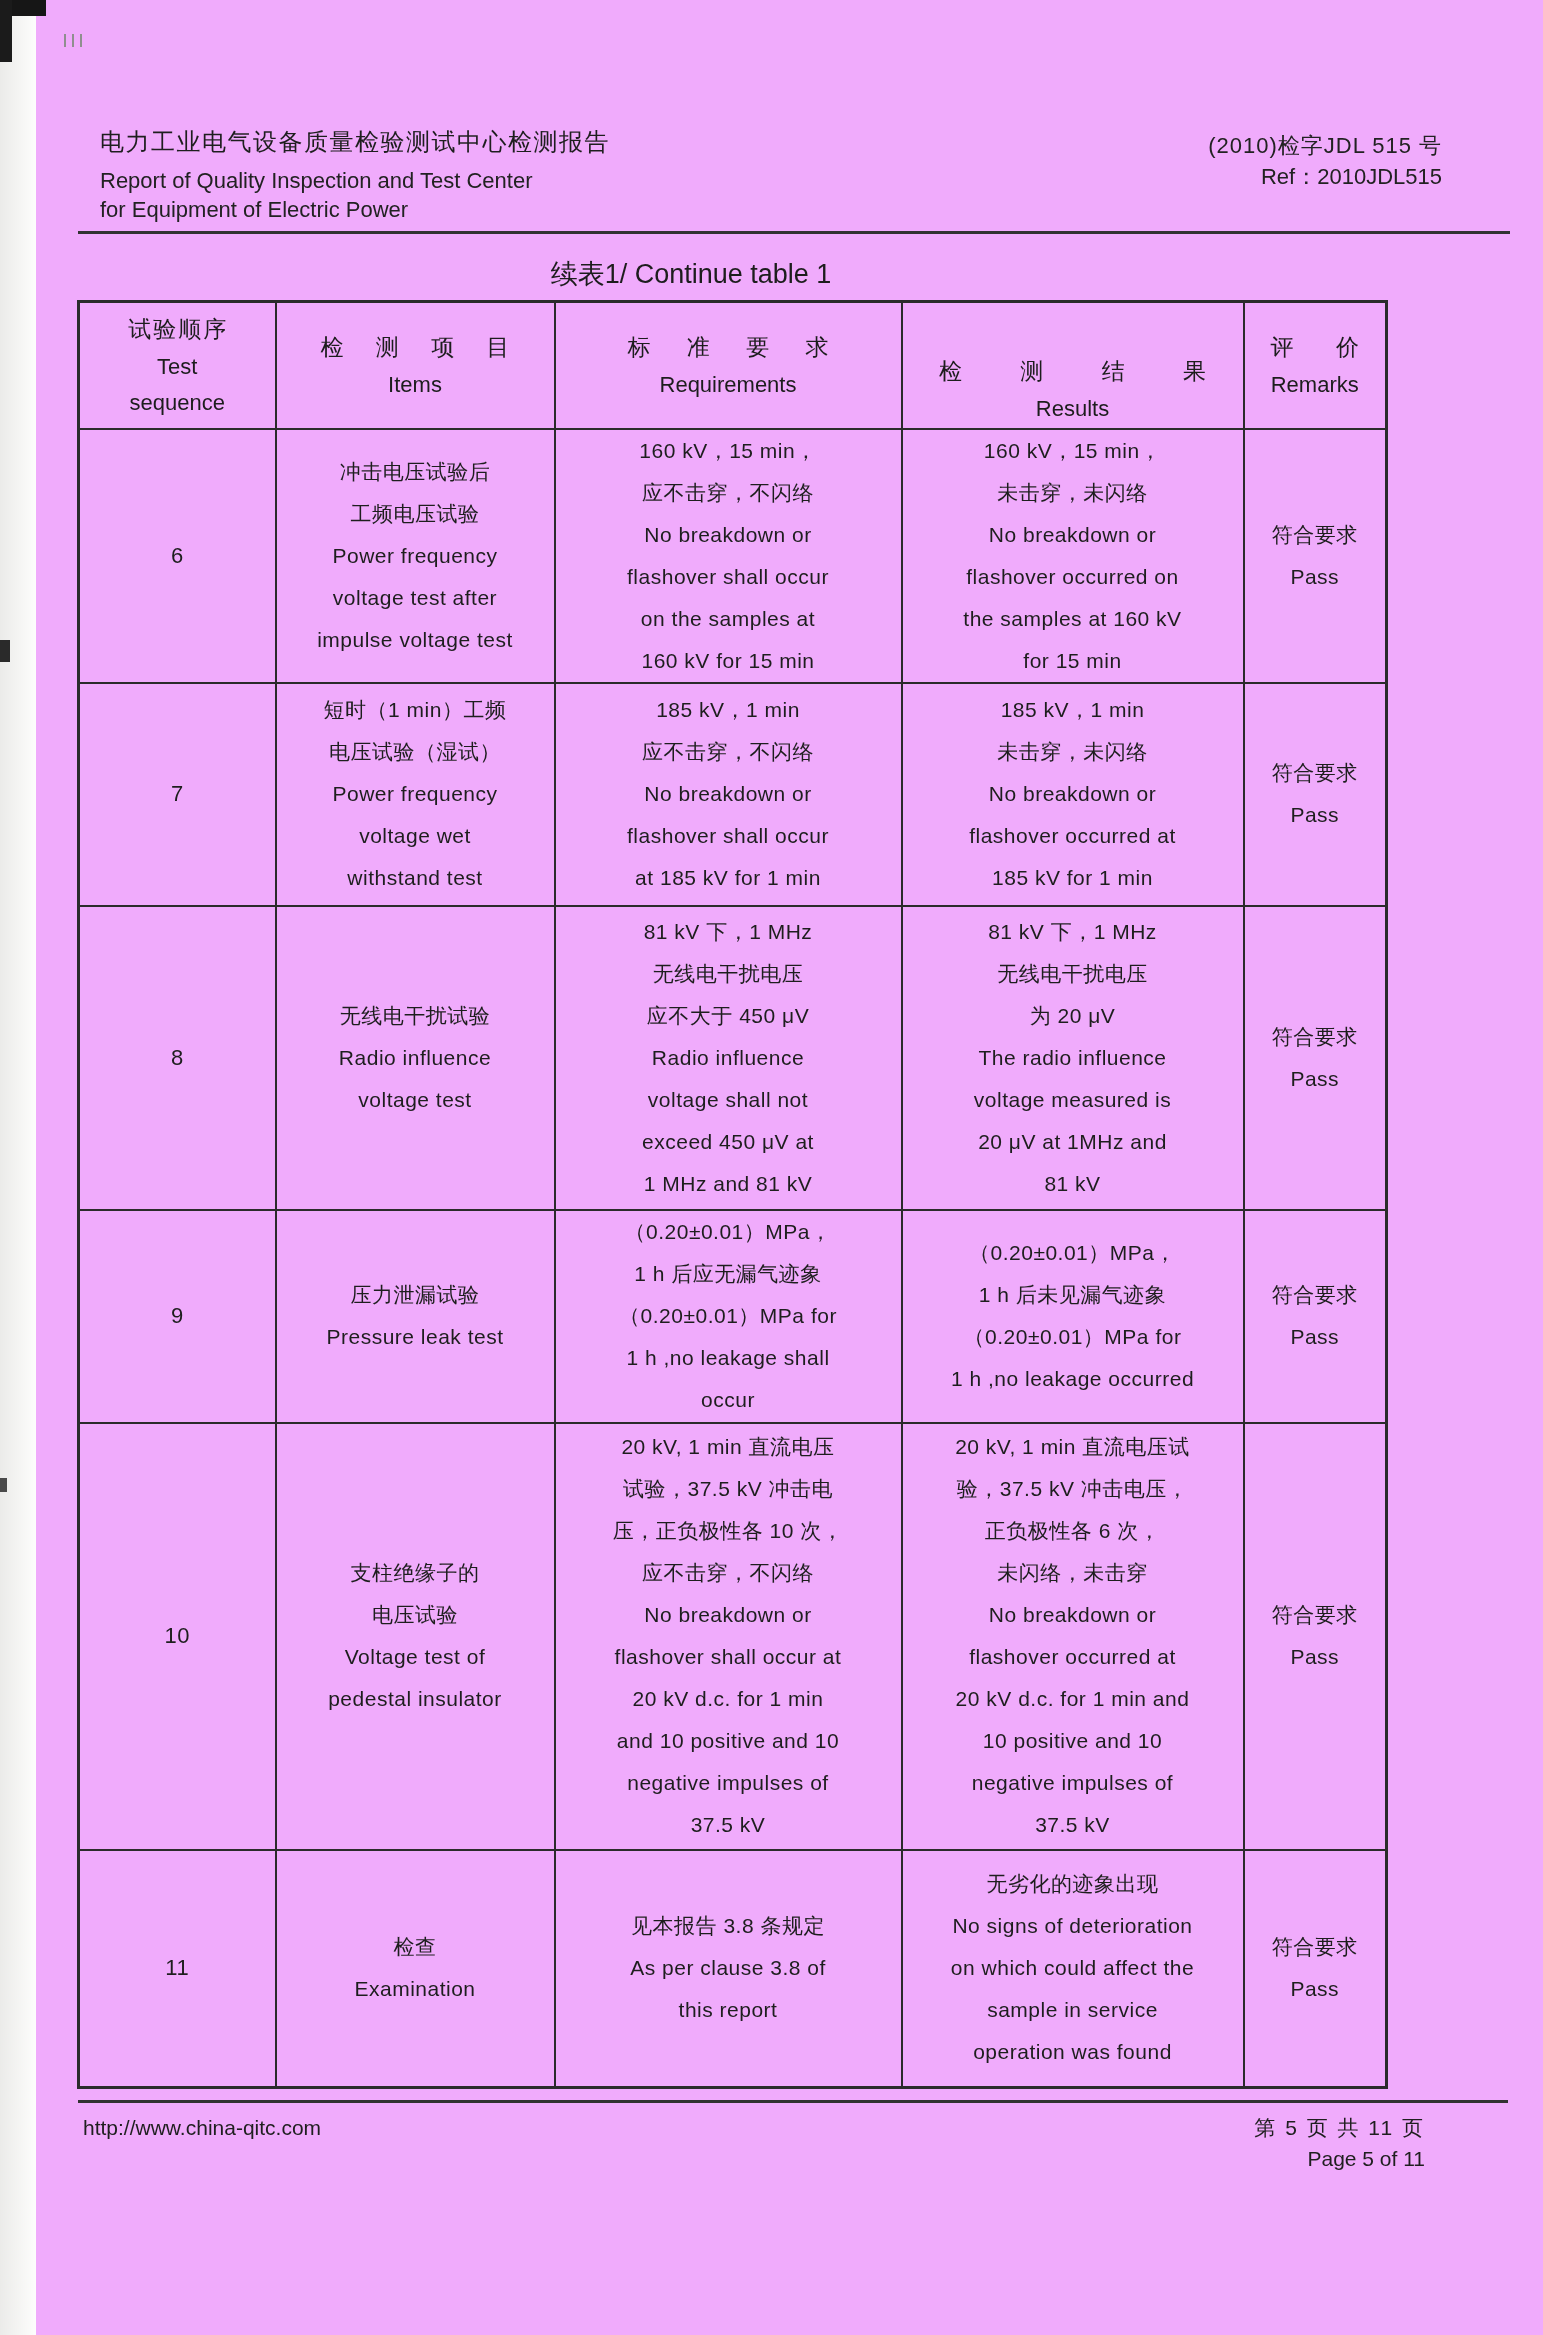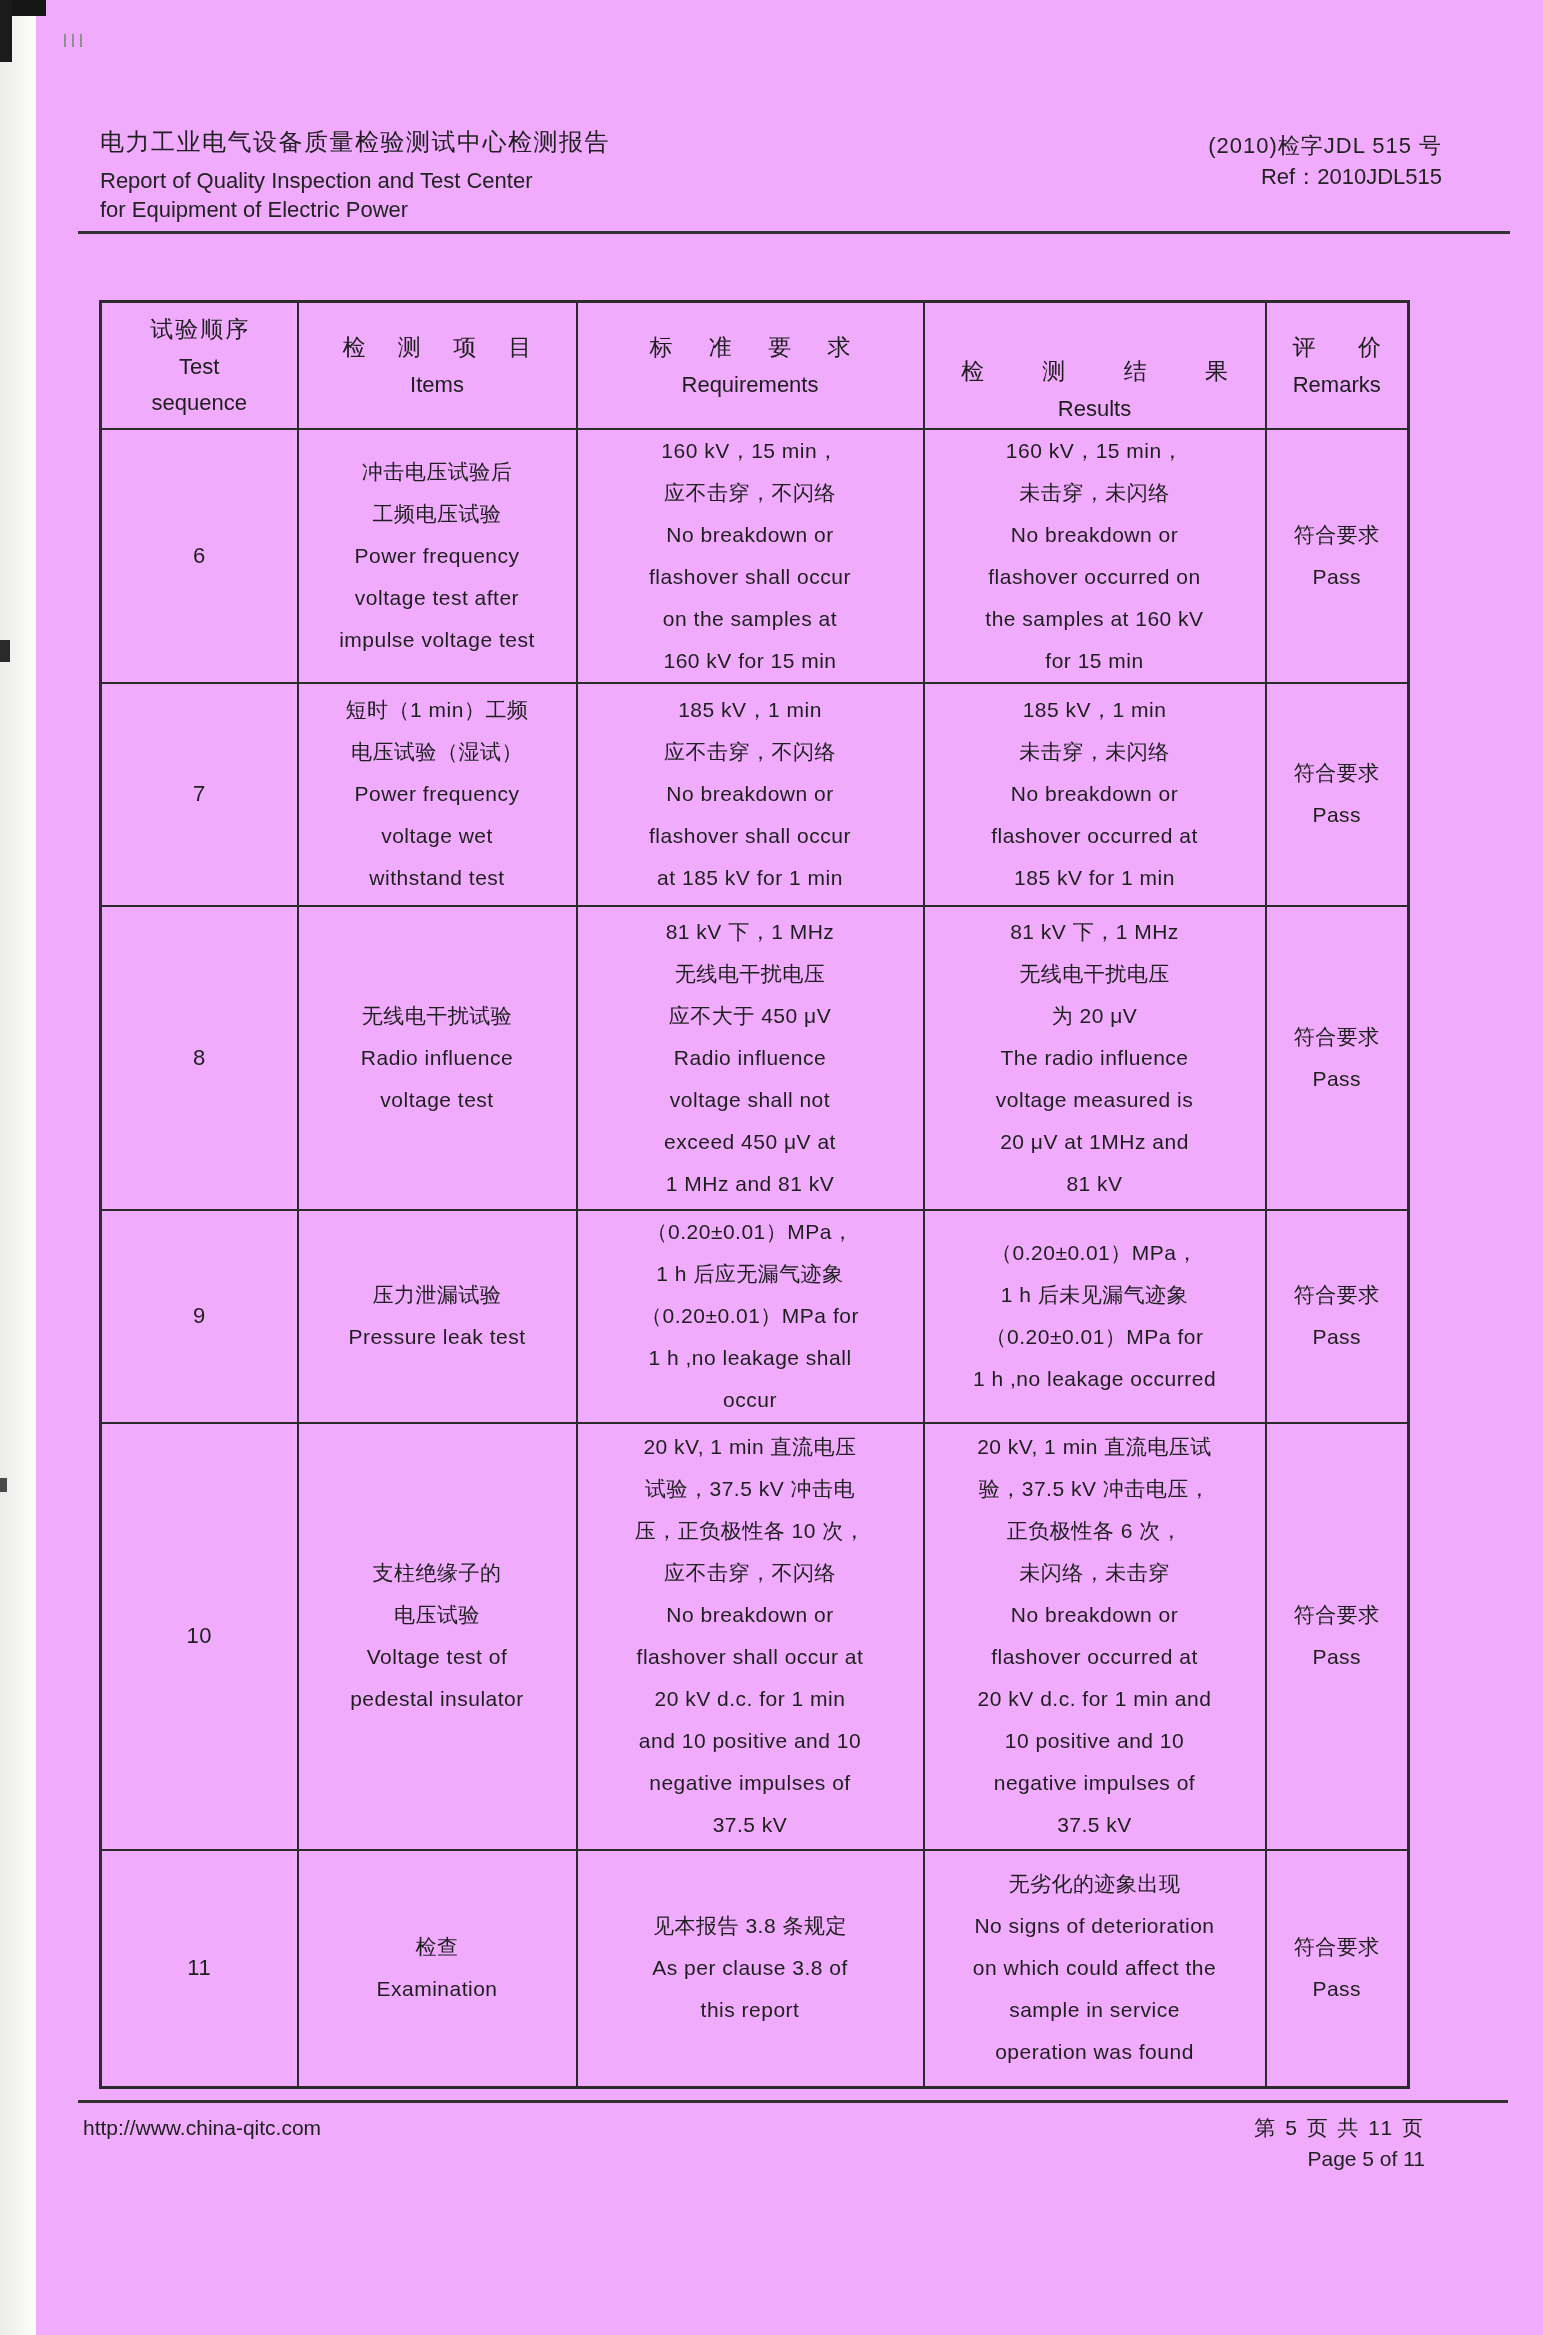--- a/index.html
+++ b/index.html
@@ -26,21 +26,21 @@
   .ref-zh{font-size:22px;line-height:31px;letter-spacing:1px;}
   .ref-en{font-size:22px;line-height:31px;}
   .rule{position:absolute;background:#323232;}
   .top-rule{left:78px;top:231px;width:1432px;height:3px;}
   .bottom-rule{left:78px;top:2100px;width:1430px;height:3px;}
   
   .caption{position:absolute;left:82px;top:256px;width:1308px;text-align:center;
     font-size:27px;color:#1d1d1d;transform:translateX(-45px);}
   
   .report-table{
-    position:absolute;left:99px;top:300px;width:1308px;
+    position:absolute;left:77px;top:300px;width:1308px;
     border-collapse:collapse;table-layout:fixed;
     border:3px solid #2b2b2b;
   }
   .report-table td{border:2px solid #2b2b2b;vertical-align:middle;text-align:center;padding:0;}
   .report-table thead tr{height:127px;}
   .hzh{font-size:23px;line-height:40px;color:#1d1d1d;}
   .hen{font-size:22px;line-height:36px;color:#1d1d1d;}
   .hzh0{letter-spacing:2px;padding-left:2px;}
   .hzh1{letter-spacing:13px;padding-left:13px;}
   .hzh2{letter-spacing:15px;padding-left:15px;}
@@ -72,20 +72,21 @@
       <div class="t-en">for Equipment of Electric Power</div>
     </div>
     <div class="hdr-right">
       <div class="ref-zh">(2010)检字JDL 515  号</div>
       <div class="ref-en">Ref：2010JDL515</div>
     </div>
   </header>
 
   <div class="rule top-rule"></div>
 
+  <div class="caption">续表1/ Continue table 1</div>
 
   <table class="report-table">
     <colgroup>
       <col style="width:197px">
         <col style="width:279px">
         <col style="width:347px">
         <col style="width:342px">
         <col style="width:143px">
     </colgroup>
     <thead>

